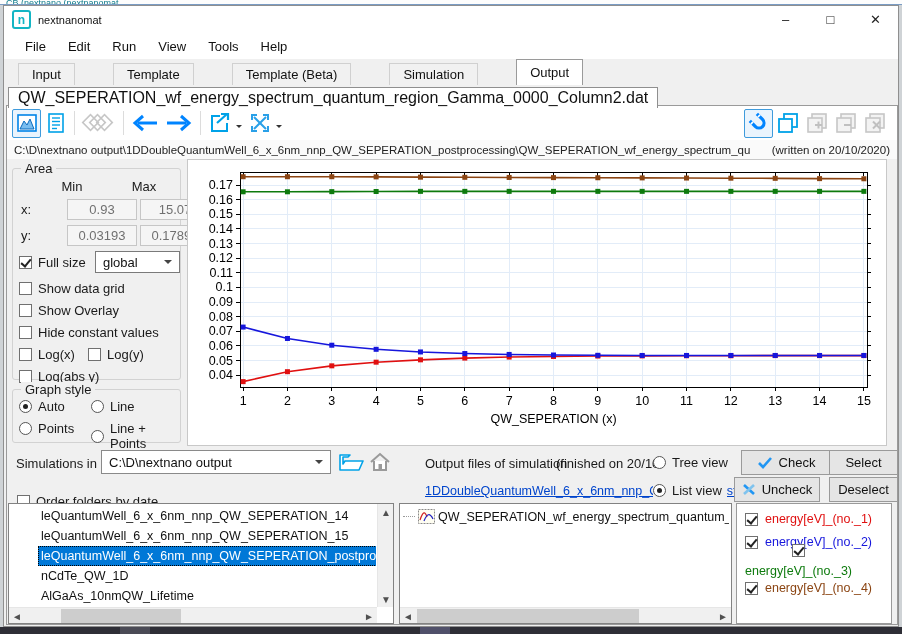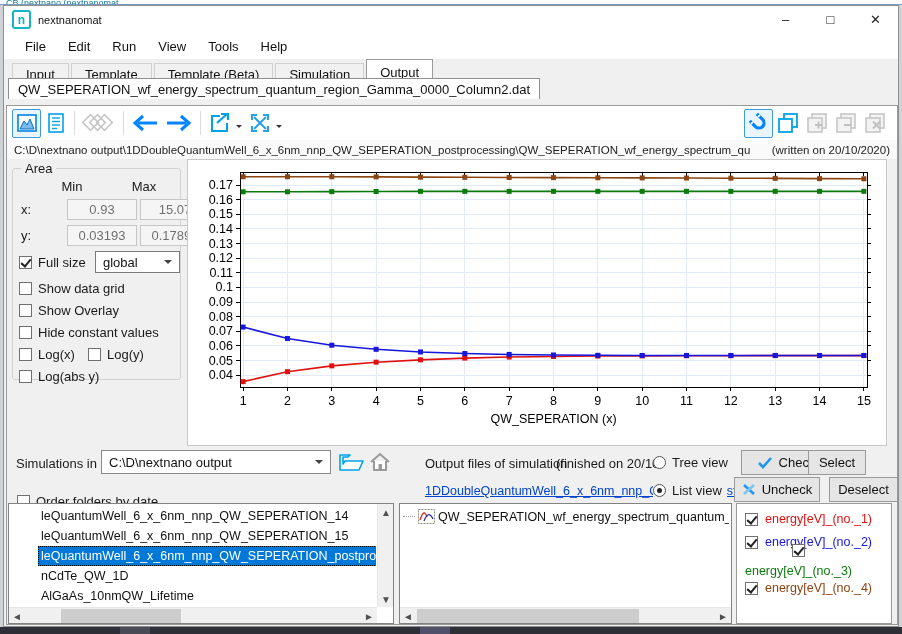--- a/index.html
+++ b/index.html
@@ -26,31 +26,31 @@
   .title-text { font-size:11px; color:#111; }
   .win-controls { margin-left:auto; display:flex; height:100%; }
   .win-btn { width:45px; height:100%; display:flex; align-items:center; justify-content:center;
              font-size:13px; color:#222; }
 
   .menubar { position:absolute; left:0; top:27px; width:100%; height:26px; background:#ffffff;
              display:flex; align-items:center; padding-left:10px; }
   .menu-item { font-size:13px; color:#111; padding:0 11px; }
 
   .tabstrip { position:absolute; left:0; top:53px; width:100%; height:26px; display:flex;
-              align-items:flex-end; padding-left:8px; }
+              align-items:flex-end; padding-left:14px;gap:36px; }
   .tab { height:22px; display:inline-flex; align-items:center; padding:0 13px; font-size:13px;
          background:#f1f1f1; border:1px solid #d0d0d0; border-bottom:none; margin-right:2px; color:#111; }
   .tab.active { background:#ffffff; border-color:#9a9a9a; height:26px; position:relative; z-index:3;margin-top:35px; }
 
   .content-frame { position:absolute; left:2px; top:99px; width:892px; height:520px;
                    border:1px solid #9a9a9a; pointer-events:none; }
 
-  .filetab { position:absolute; left:4px; top:72px; height:21px; background:#ffffff;
+  .filetab { position:absolute; left:4px; top:81px; height:21px; background:#ffffff;
              border:1px solid #8f8f8f; border-bottom:none; display:flex; align-items:center;
-             padding:0 9px; font-size:13px; color:#111; z-index:4; }
+             padding:0 9px; font-size:16px; color:#111; z-index:4; }
 
   .toolbar { position:absolute; left:3px; top:100px; width:890px; height:34px; background:#ffffff;
              display:flex; align-items:center; padding-left:5px; }
   .tool { width:29px; height:29px; display:flex; align-items:center; justify-content:center;
           border:1px solid transparent; border-radius:2px; }
   .tool.active { border-color:#3f9bdc; background:#eaf4fd; }
   .sep { width:1px; height:24px; background:#dcdcdc; margin:0 4px; }
   .caret { width:0; height:0; border:3.5px solid transparent; border-top-color:#333;
            margin:9px 3px 0 2px; }
   .tb-right { margin-left:auto; display:flex; align-items:center; margin-right:8px; }
@@ -298,20 +298,39 @@
         <div class="row" style="left:75px; top:178px;">
           <span class="cb"></span>
           <span class="lbl">Log(y)</span>
         </div>
         <div class="row" style="left:6px; top:200px;">
           <span class="cb"></span>
           <span class="lbl">Log(abs y)</span>
         </div>
       </div>
 
+      <div class="gb" style="left:5px; top:230px; width:169px; height:54px;">
+        <div class="gbt">Graph style</div>
+        <div class="row" style="left:6px; top:9px;">
+          <span class="radio sel"></span>
+          <span class="lbl">Auto</span>
+        </div>
+        <div class="row" style="left:78px; top:9px;">
+          <span class="radio"></span>
+          <span class="lbl">Line</span>
+        </div>
+        <div class="row" style="left:6px; top:31px;">
+          <span class="radio"></span>
+          <span class="lbl">Points</span>
+        </div>
+        <div class="row" style="left:78px; top:31px;">
+          <span class="radio"></span>
+          <span class="lbl">Line + Points</span>
+        </div>
+      </div>
     </div>
 
     <div class="chart-panel">
       <svg id="chart-svg" width="698" height="285" viewBox="0 0 698 285">
           <line x1="55.103960396039604" y1="12" x2="55.103960396039604" y2="227" stroke="#e2ecf8" stroke-width="1" shape-rendering="crispEdges"></line>
           <line x1="99.44625176803393" y1="12" x2="99.44625176803393" y2="227" stroke="#e2ecf8" stroke-width="1" shape-rendering="crispEdges"></line>
           <line x1="143.78854314002825" y1="12" x2="143.78854314002825" y2="227" stroke="#e2ecf8" stroke-width="1" shape-rendering="crispEdges"></line>
           <line x1="188.1308345120226" y1="12" x2="188.1308345120226" y2="227" stroke="#e2ecf8" stroke-width="1" shape-rendering="crispEdges"></line>
           <line x1="232.47312588401698" y1="12" x2="232.47312588401698" y2="227" stroke="#e2ecf8" stroke-width="1" shape-rendering="crispEdges"></line>
           <line x1="276.8154172560113" y1="12" x2="276.8154172560113" y2="227" stroke="#e2ecf8" stroke-width="1" shape-rendering="crispEdges"></line>
@@ -528,21 +547,21 @@
       <span class="lbl">List view</span>
       <span class="link" style="margin-left:-1px;">st</span>
     </div>
 
     <div class="btn" style="left:730px; top:444px; width:90px; height:25px;margin-left:7px;">
       <svg width="16" height="13" viewBox="0 0 16 13">
         <path d="M2 7 L6 11 L14 2" fill="none" stroke="#2196f3" stroke-width="2.6"></path>
       </svg>
       <span>Check</span>
     </div>
-    <div class="btn" style="left:804px; top:444px; width:58px; height:25px;">
+    <div class="btn" style="left:825px; top:444px; width:69px; height:25px;">
       <span>Select</span>
     </div>
     <div class="btn" style="left:730px; top:471px; width:86px; height:25px;">
       <svg width="14" height="13" viewBox="0 0 14 13">
         <line x1="2" y1="2" x2="12" y2="11" stroke="#2196f3" stroke-width="2.6"></line>
         <line x1="12" y1="2" x2="2" y2="11" stroke="#7fc3ee" stroke-width="2.6"></line>
       </svg>
       <span>Uncheck</span>
     </div>
     <div class="btn" style="left:825px; top:471px; width:69px; height:25px;">

